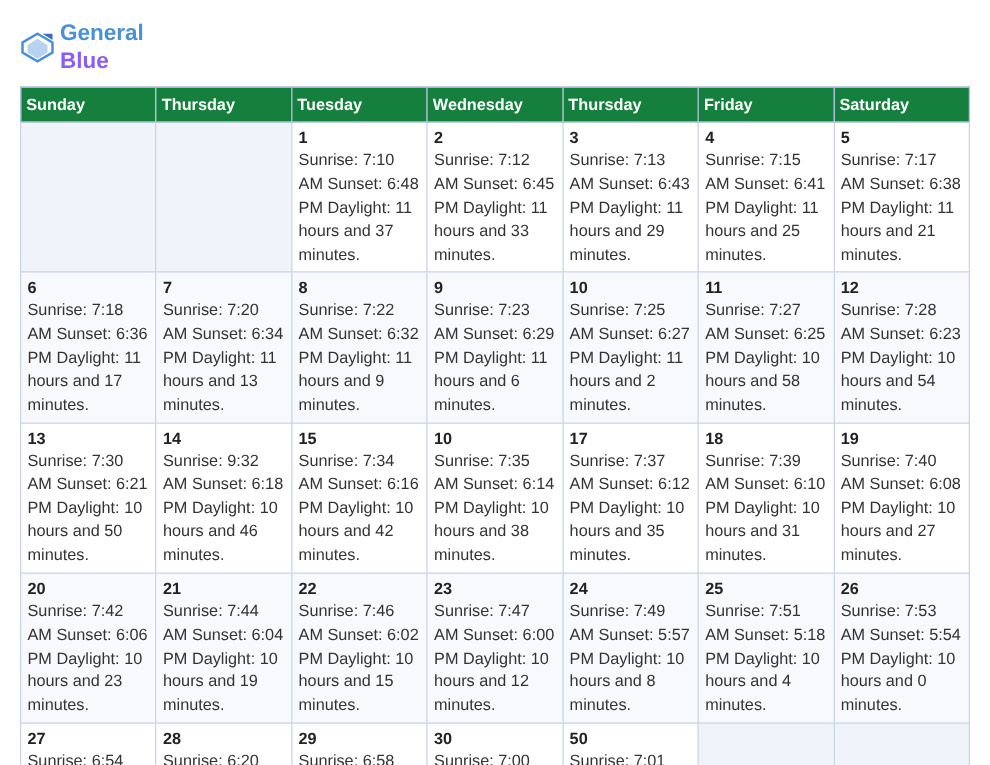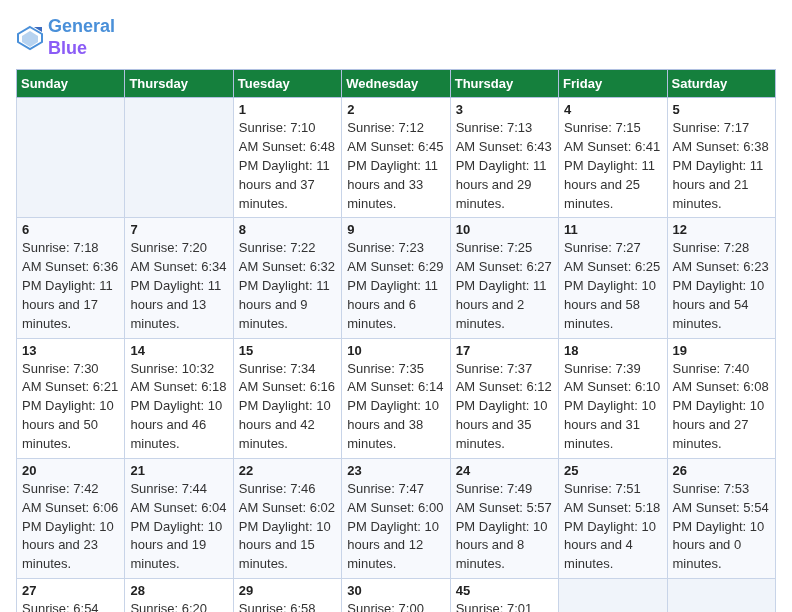--- a/index.html
+++ b/index.html
@@ -207,21 +207,21 @@
       </tr>
       <tr>
         <td>
           <span class="day-number">13</span>
           <div class="cell-content">Sunrise: 7:30 AM
 Sunset: 6:21 PM
 Daylight: 10 hours and 50 minutes.</div>
         </td>
         <td>
           <span class="day-number">14</span>
-          <div class="cell-content">Sunrise: 10:32 AM
+          <div class="cell-content">Sunrise: 9:32 AM
 Sunset: 6:18 PM
 Daylight: 10 hours and 46 minutes.</div>
         </td>
         <td>
           <span class="day-number">15</span>
           <div class="cell-content">Sunrise: 7:34 AM
 Sunset: 6:16 PM
 Daylight: 10 hours and 42 minutes.</div>
         </td>
         <td>
@@ -312,21 +312,21 @@
 Sunset: 4:48 PM
 Daylight: 9 hours and 49 minutes.</div>
         </td>
         <td>
           <span class="day-number">30</span>
           <div class="cell-content">Sunrise: 7:00 AM
 Sunset: 4:46 PM
 Daylight: 9 hours and 46 minutes.</div>
         </td>
         <td>
-          <span class="day-number">45</span>
+          <span class="day-number">50</span>
           <div class="cell-content">Sunrise: 7:01 AM
 Sunset: 4:44 PM
 Daylight: 9 hours and 42 minutes.</div>
         </td>
         <td class="empty"></td>
         <td class="empty"></td>
       </tr>
     </tbody>
 </table>
 

